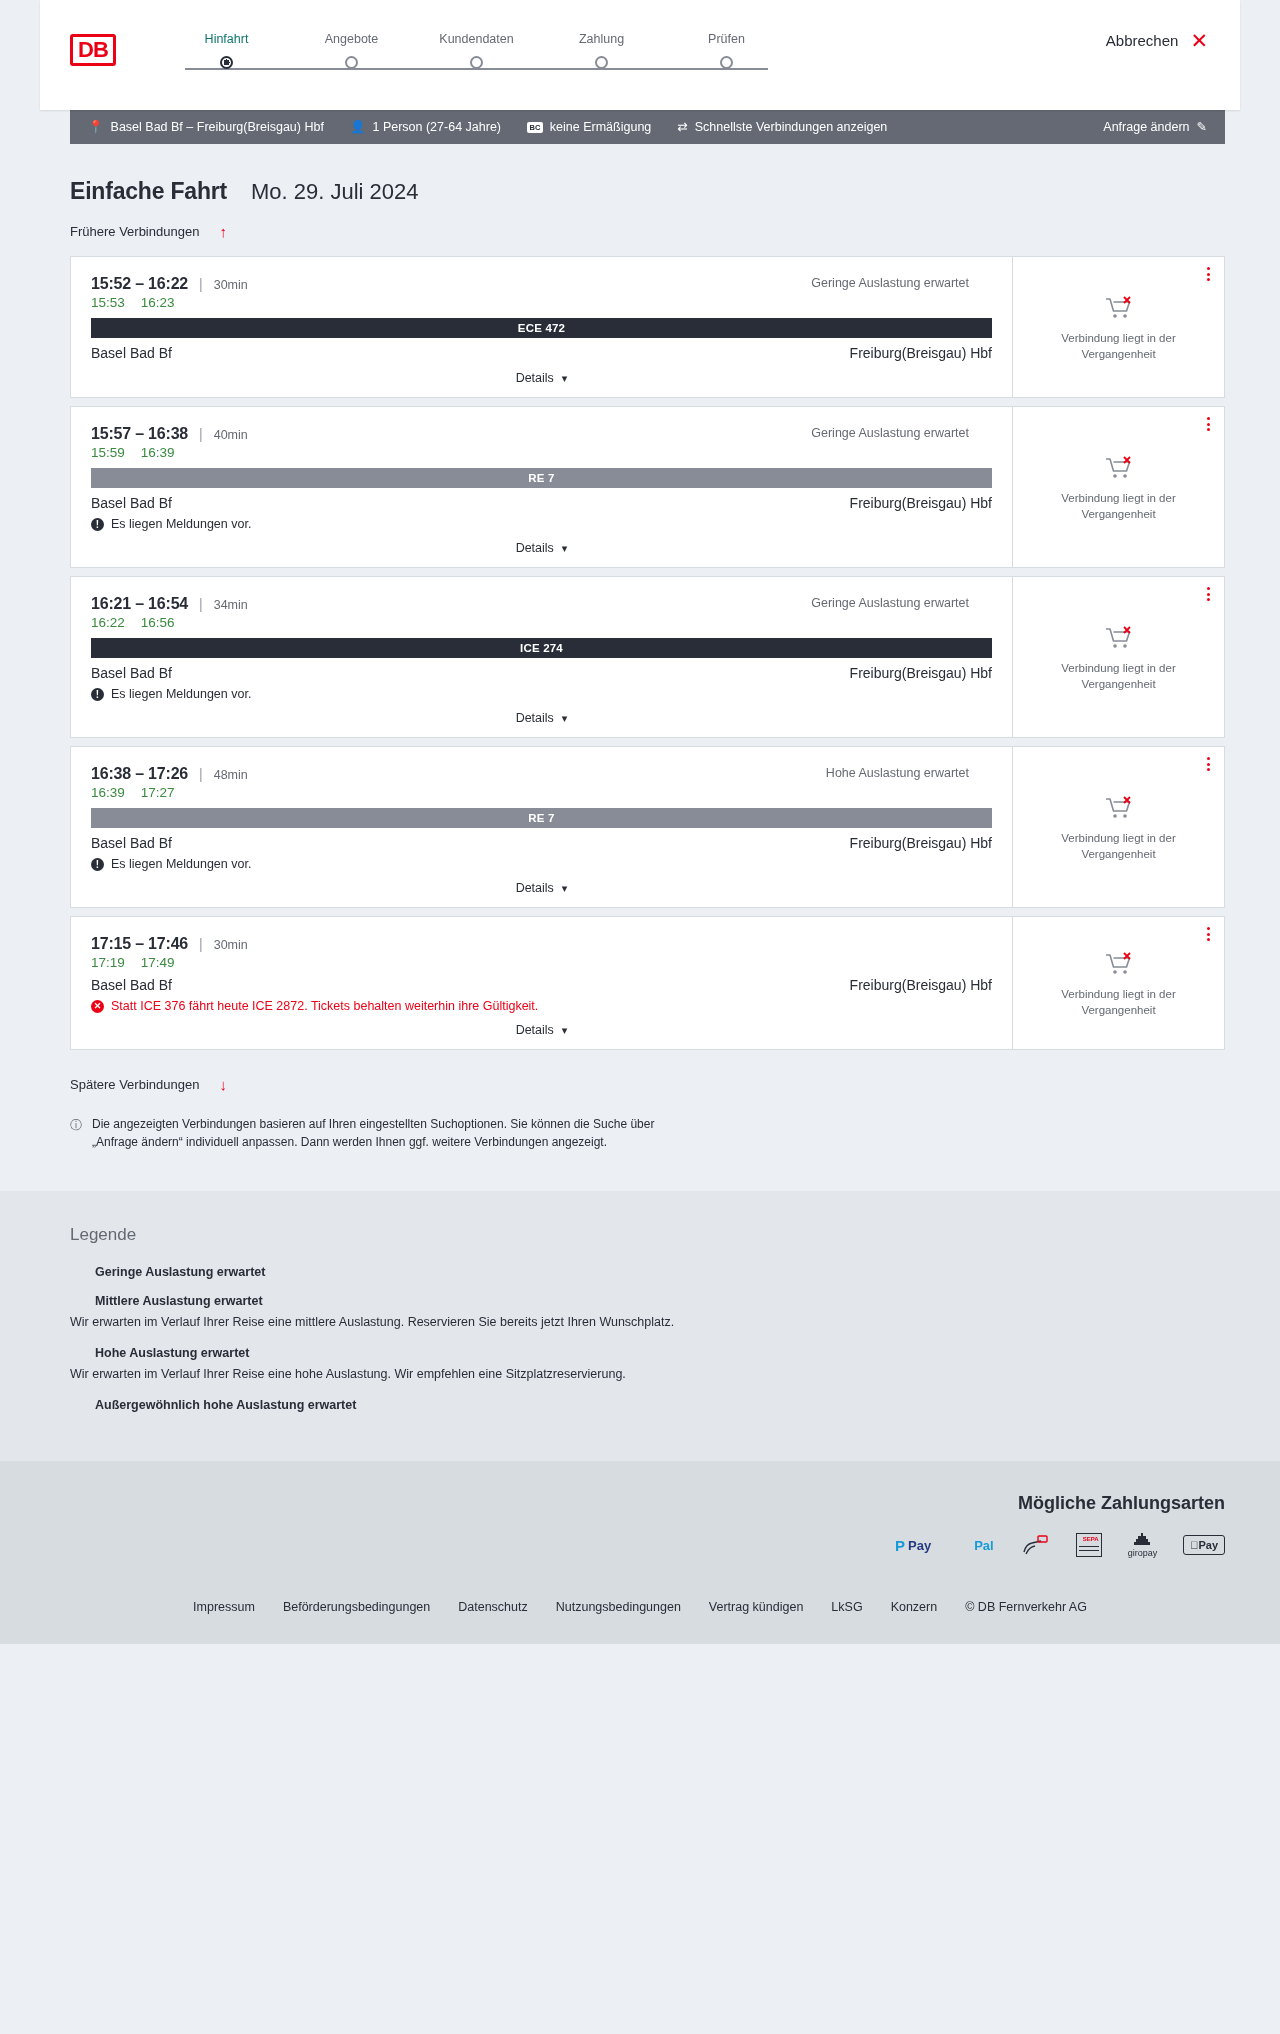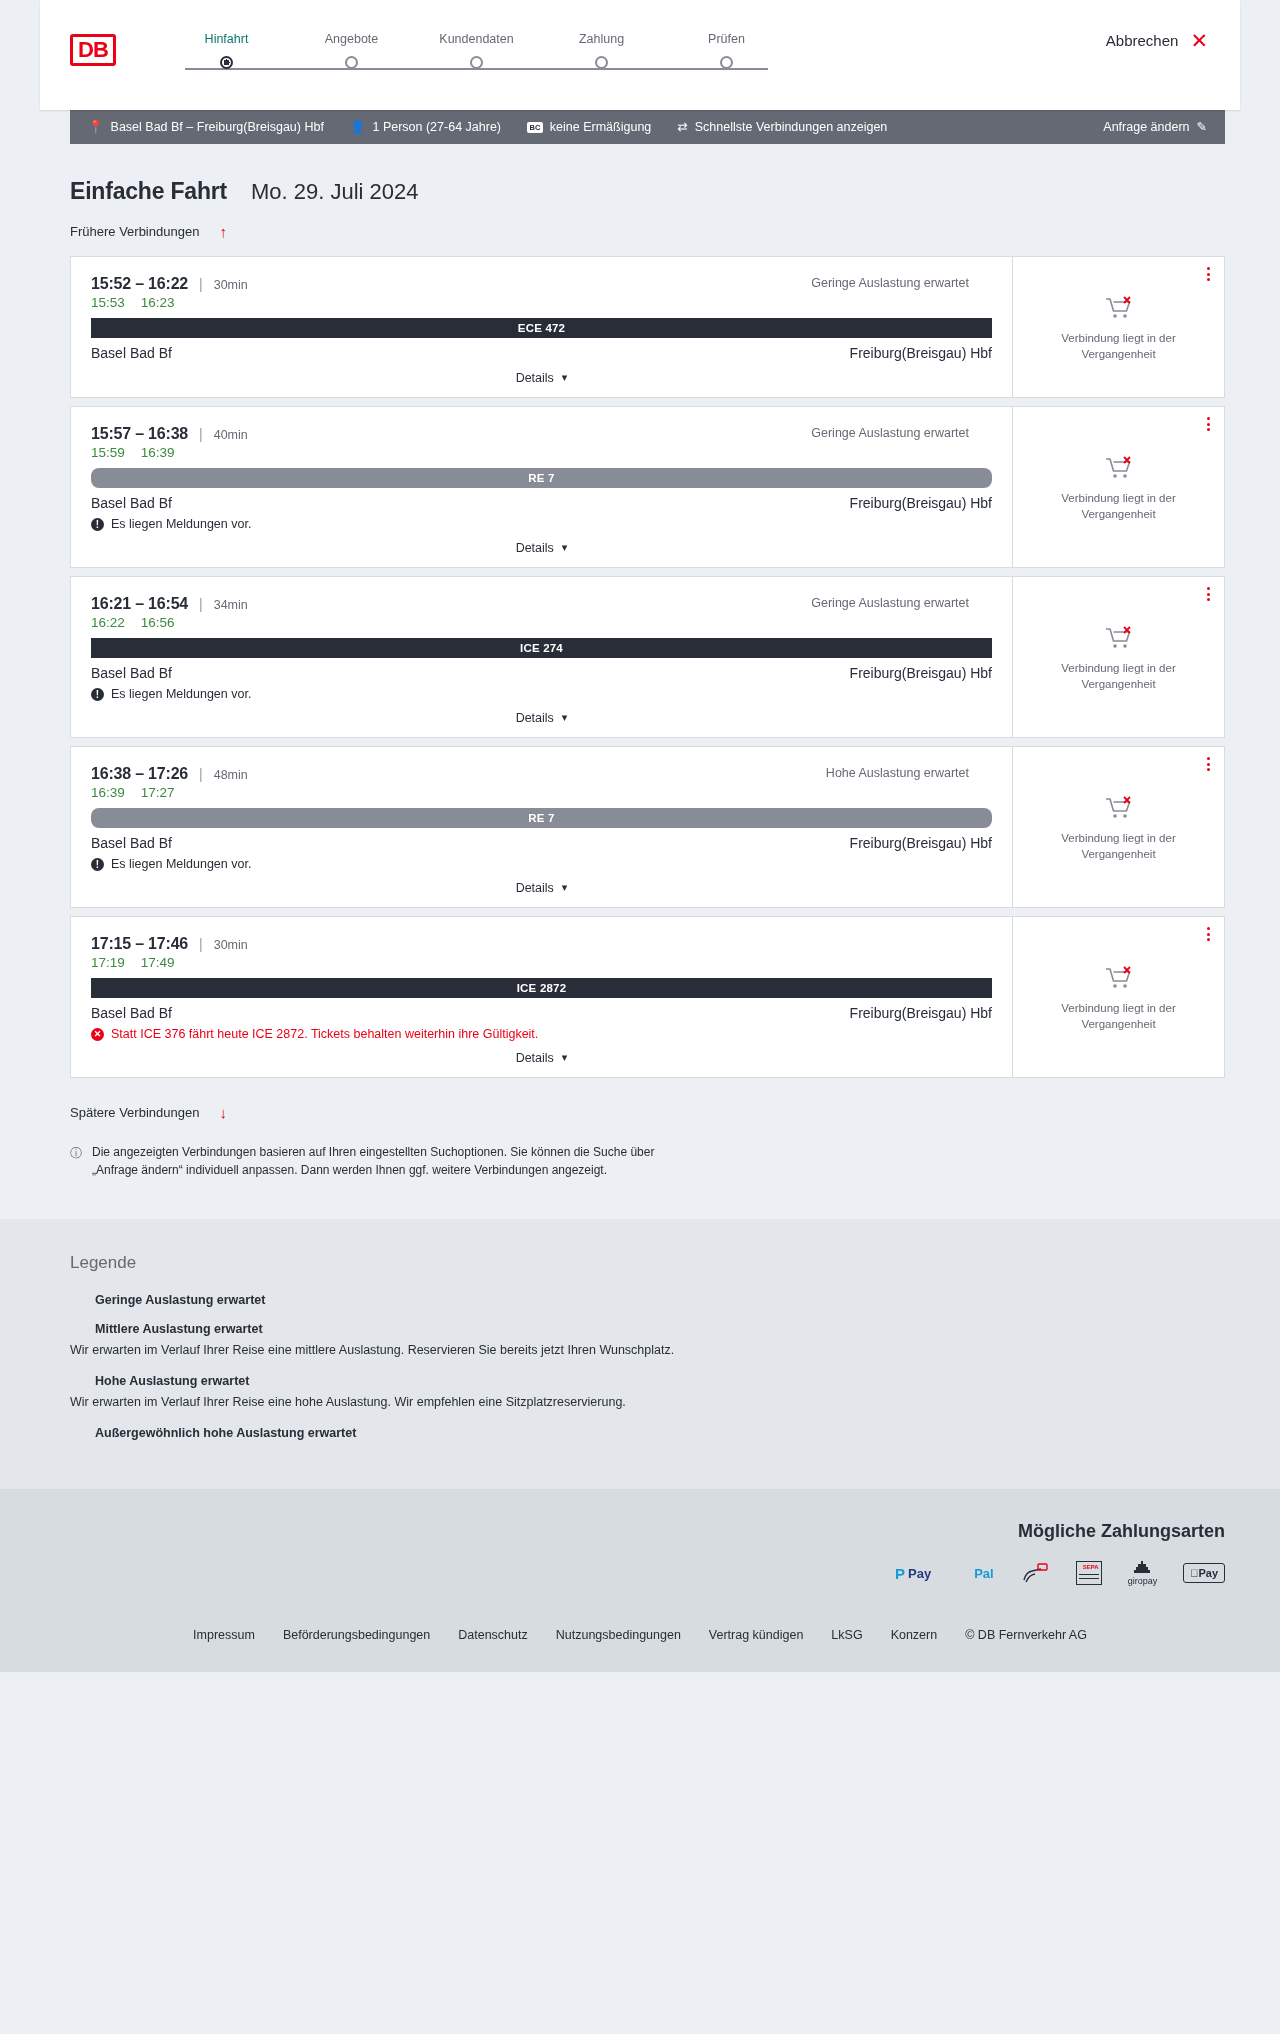--- a/index.html
+++ b/index.html
@@ -141,36 +141,36 @@
   .alt-times { display: flex; gap: 16px; margin-top: 2px; }
   .alt-time { font-size: 13.5px; color: #3a8a3f; }
   .train-bar {
     margin-top: 8px;
     height: 20px;
     display: flex; align-items: center; justify-content: center;
     color: #fff; font-size: 11.5px; font-weight: 700;
     letter-spacing: 0.2px;
   }
   .bar-dark { background: #282d37; }
-  .bar-grey { background: #878c96; border-radius: 8px; }
+  .bar-grey { background: #878c96; }
   .stations { display: flex; justify-content: space-between; margin-top: 7px; font-size: 14px; }
   .msg { margin-top: 6px; font-size: 12.5px; display: flex; align-items: center; gap: 7px; }
   .msg-info { color: #282d37; }
   .msg-err { color: #ec0016; }
   .badge-ic {
     width: 13px; height: 13px; border-radius: 50%;
     display: inline-flex; align-items: center; justify-content: center;
     font-size: 10px; font-weight: 700; color: #fff; flex: none;
   }
   .bi-dark { background: #282d37; }
   .bi-red { background: #ec0016; font-size: 9px; }
   .details {
     margin-top: 10px; text-align: center;
     font-size: 12.5px; color: #282d37;
-    display: flex; align-items: flex-start; justify-content: center; gap: 8px;
+    display: flex; align-items: flex-end; justify-content: center; gap: 8px;
     cursor: pointer;
   }
   .chev { color: #282d37; font-size: 11px; }
   .kebab {
     position: absolute; top: 10px; right: 14px;
     display: flex; flex-direction: column; gap: 2.5px;
     cursor: pointer;
   }
   .kebab i { width: 3px; height: 3px; background: #ec0016; border-radius: 50%; display: block; }
   .cart-note { font-size: 11.5px; color: #646973; text-align: center; line-height: 1.35; margin-top: 10px; width: 150px; }
@@ -485,23 +485,20 @@
           <div class="conn-left">
             <div class="times-row">
               <span class="time-main">17:15 – 17:46</span>
               <span class="pipe">|</span>
               <span class="dur">30min</span>
             </div>
             <div class="alt-times">
               <span class="alt-time">17:19</span>
               <span class="alt-time">17:49</span>
             </div>
-            <div class="train-bar bar-dark">
-              <span>ICE 2872</span>
-            </div>
             <div class="stations">
               <span>Basel Bad Bf</span>
               <span>Freiburg(Breisgau) Hbf</span>
             </div>
             <div class="msg msg-err">
               <span class="badge-ic bi-red">✕</span>
               <span>Statt ICE 376 fährt heute ICE 2872. Tickets behalten weiterhin ihre Gültigkeit.</span>
             </div>
             <div class="details">
               <span>Details</span>

